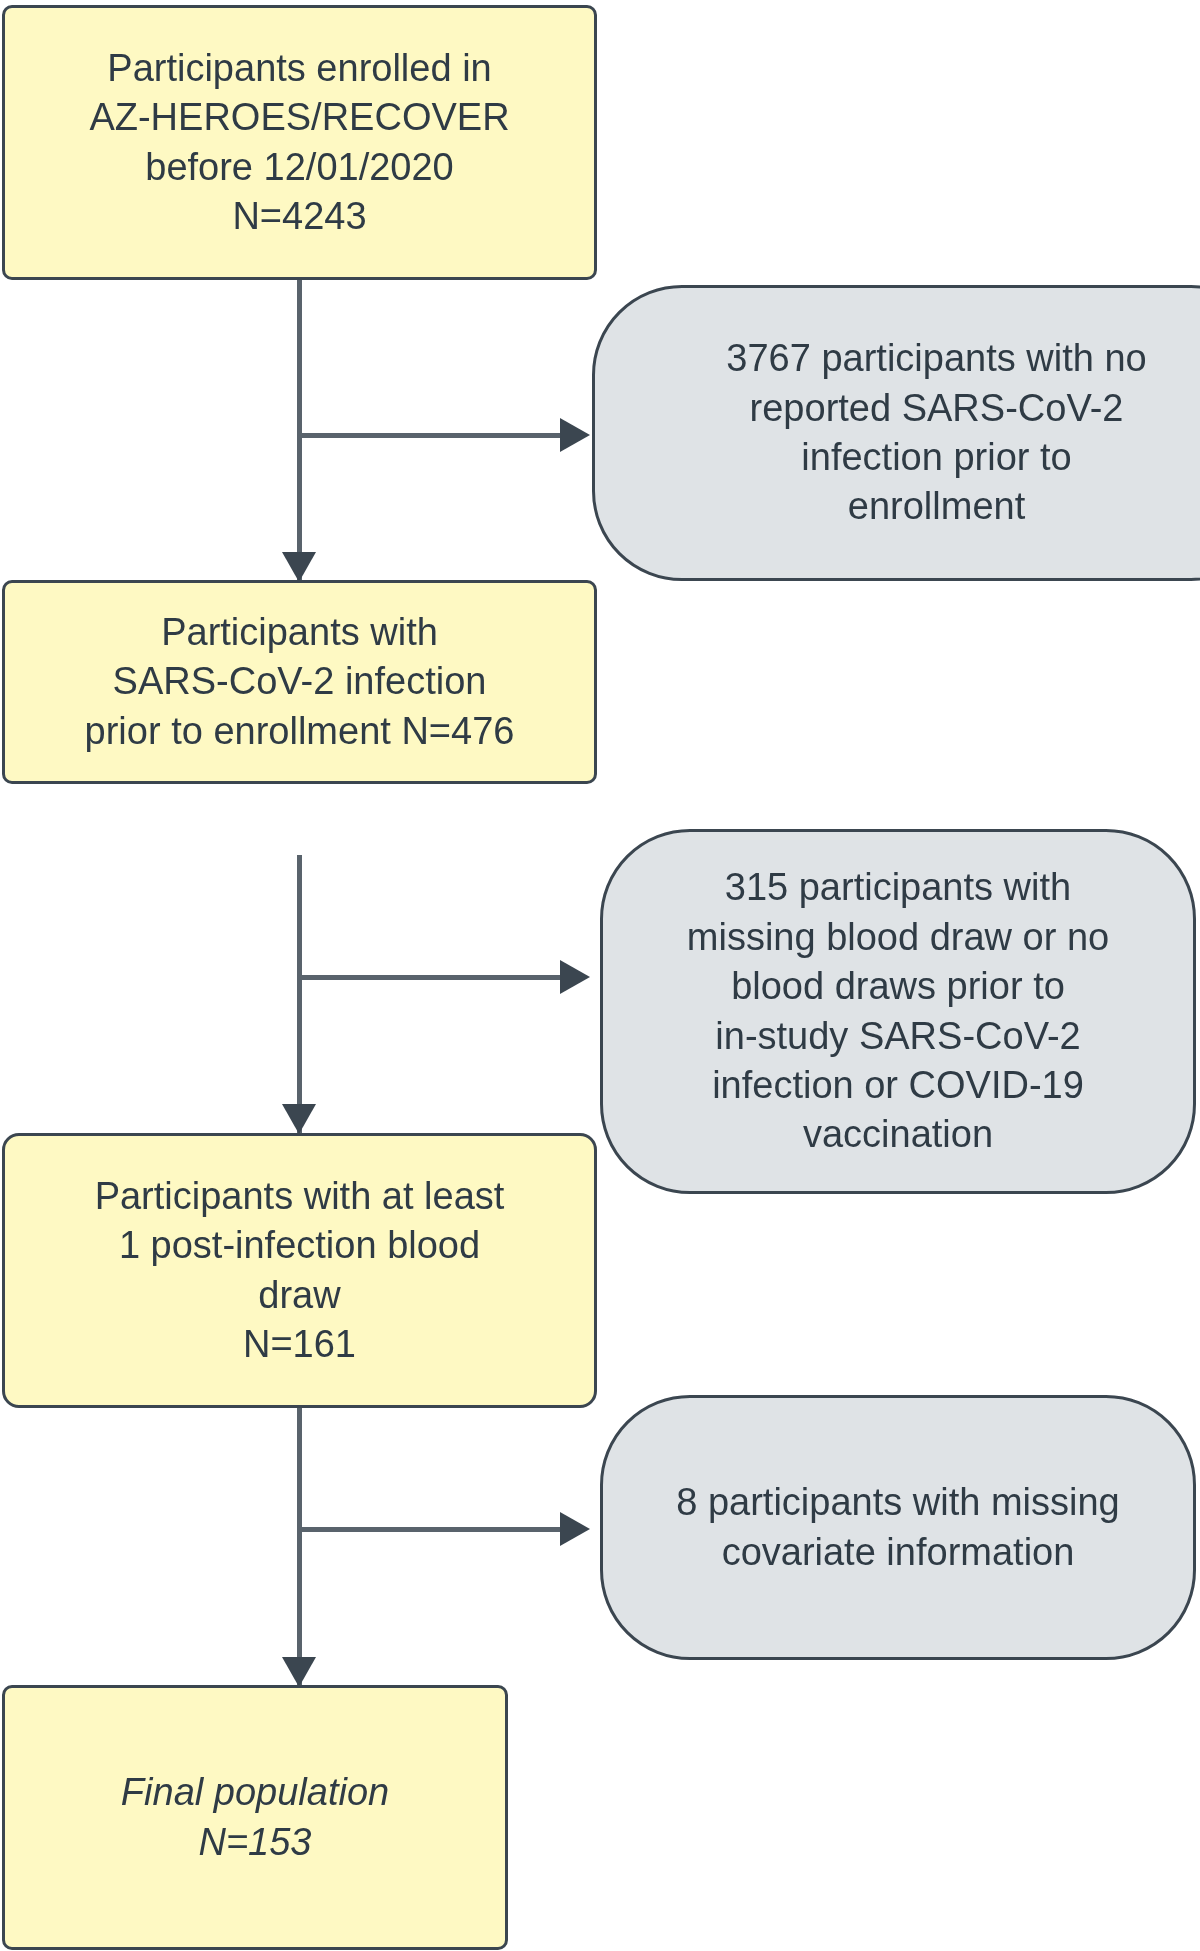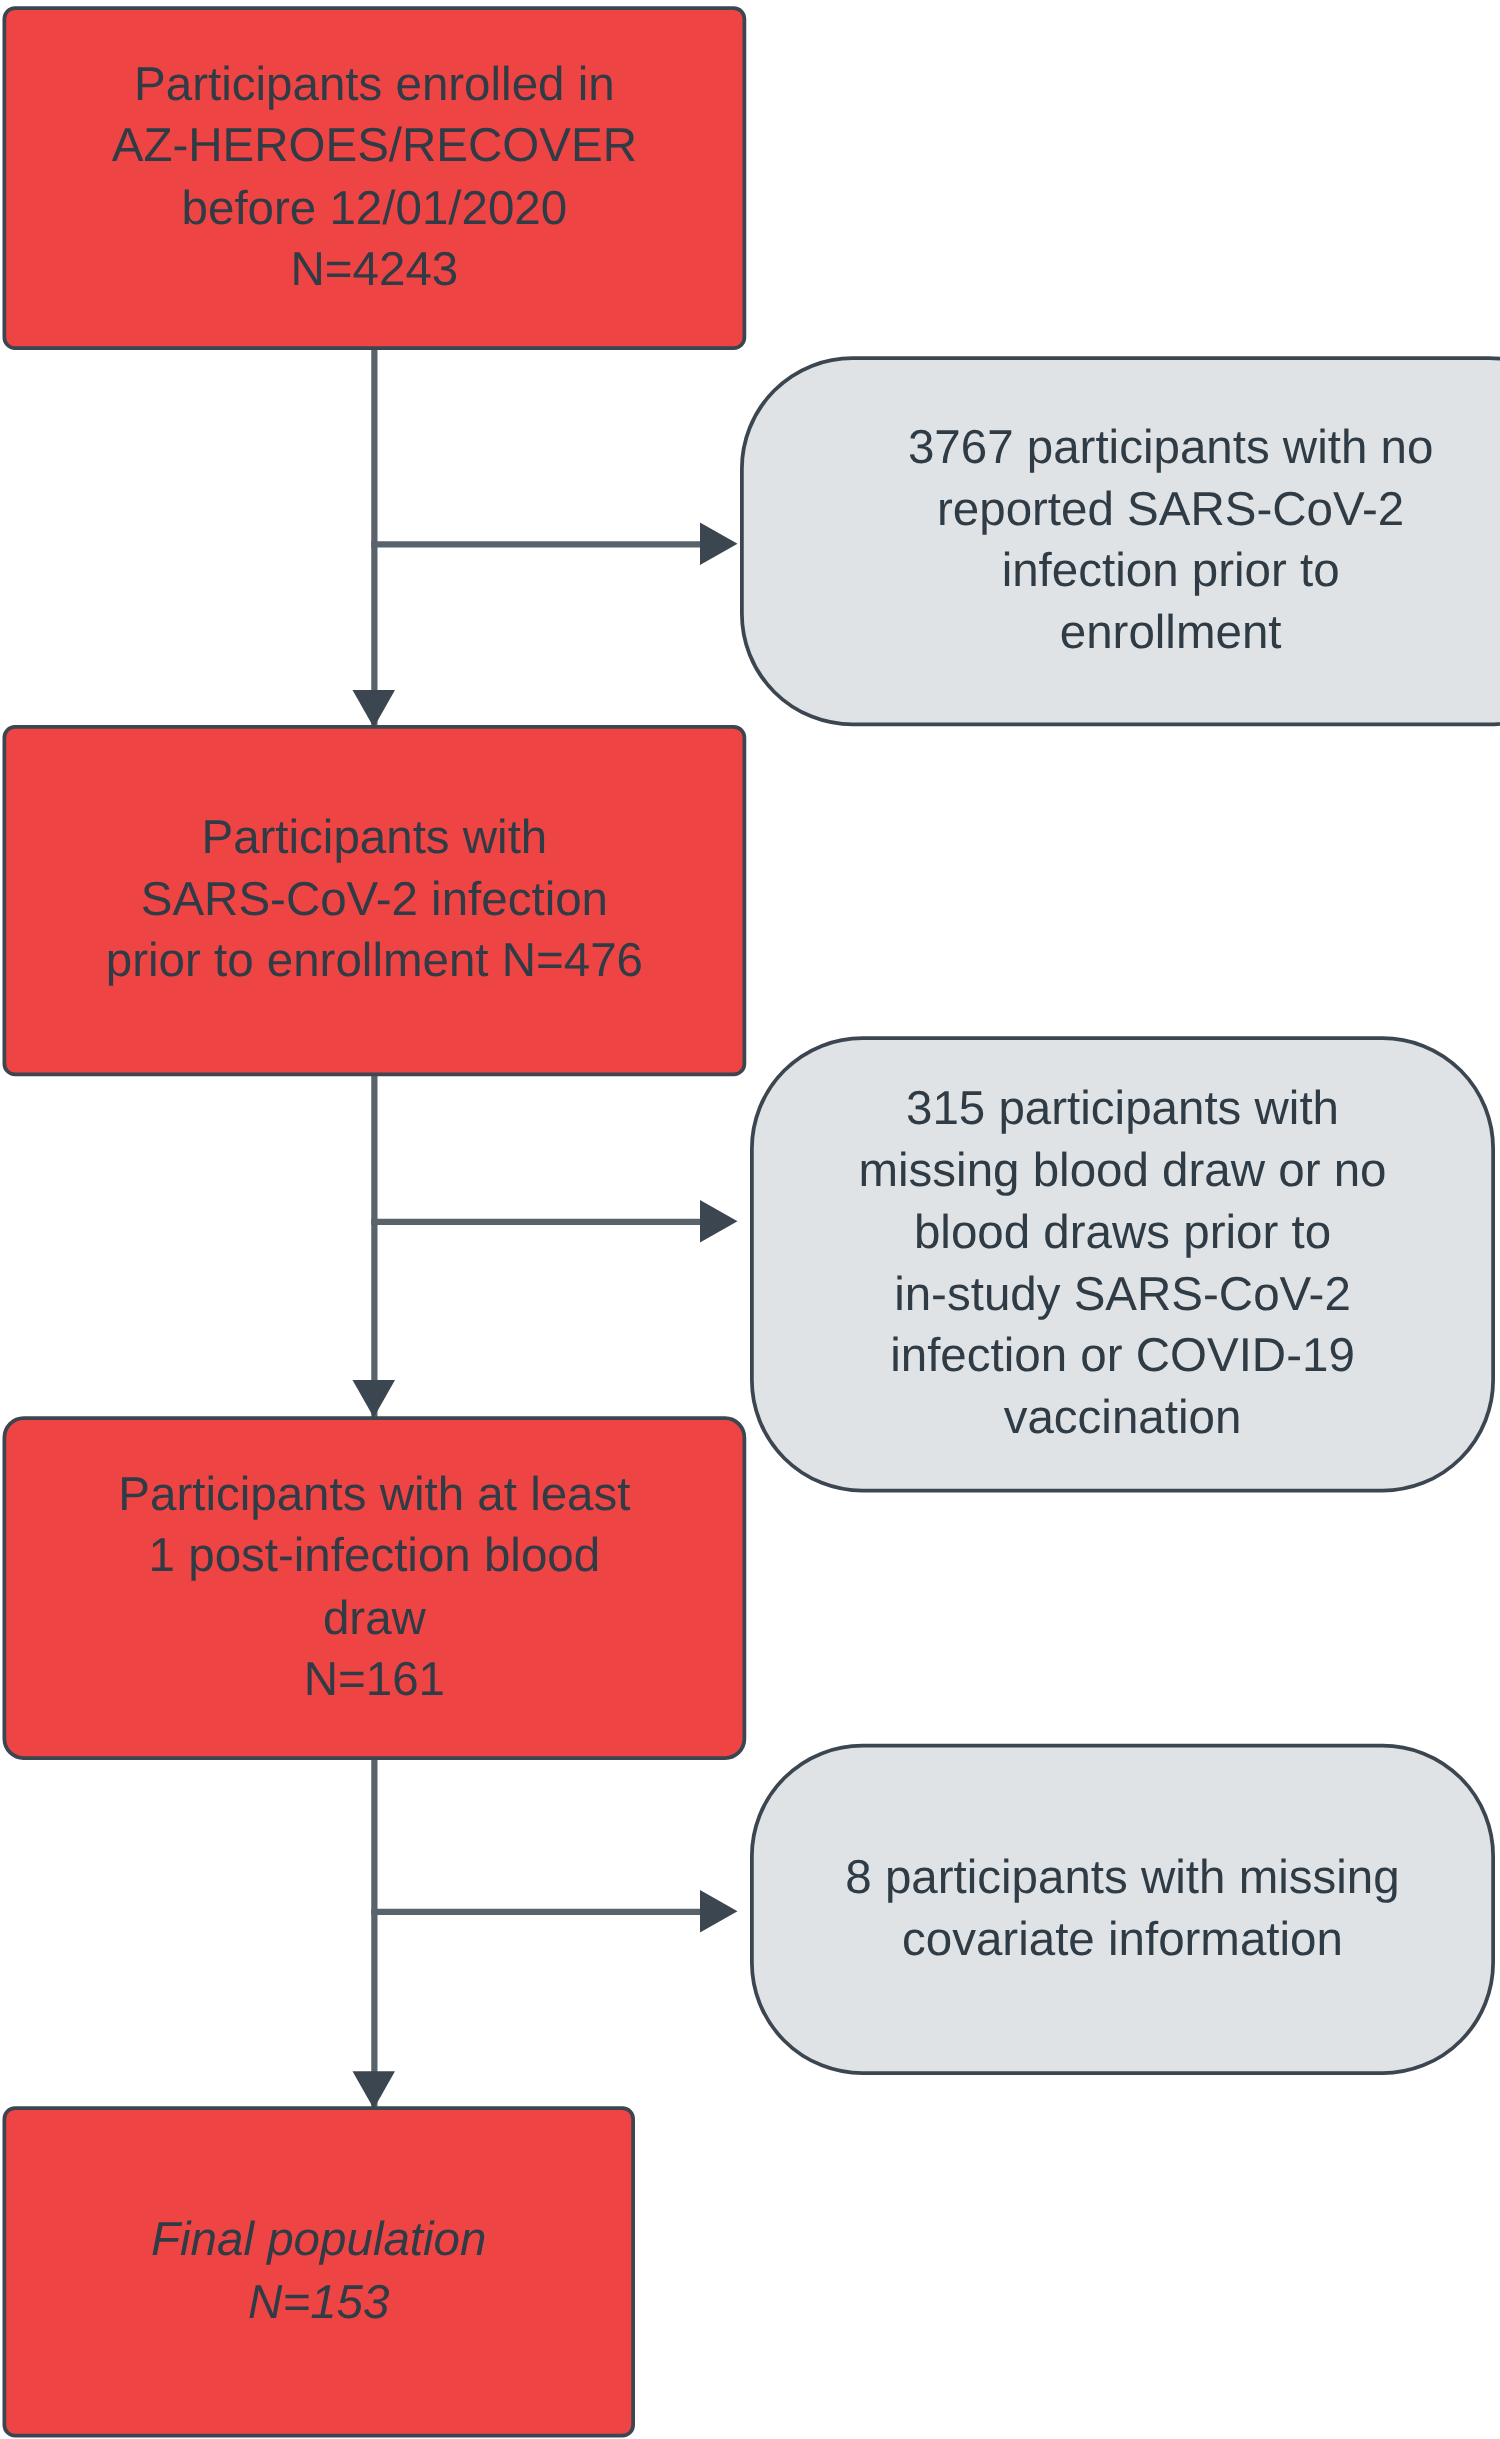--- a/index.html
+++ b/index.html
@@ -28,21 +28,21 @@
     line-height: 1.30;
     z-index: 3;
   }
   .node-text {
     display: block;
     width: 100%;
     padding: 0 6px;
     white-space: pre-line;
   }
   .process {
-    background: #ef4444;
+    background: #fef9c3;
     border: 3px solid #3b4650;
     border-radius: 10px;
     font-size: 38px;
   }
   .exclusion {
     background: #dfe3e6;
     border: 3px solid #3b4650;
     border-radius: 90px;
     font-size: 38px;
   }
@@ -108,21 +108,21 @@
 N=4243</span>
   </div>
 
   <div class="node exclusion" style="left:592px; top:285px; width:689px; height:296px;">
     <span class="node-text">3767 participants with no
 reported SARS-CoV-2
 infection prior to
 enrollment</span>
   </div>
 
-  <div class="node process" style="left:2px; top:580px; width:595px; height:281px;">
+  <div class="node process" style="left:2px; top:580px; width:595px; height:204px;">
     <span class="node-text">Participants with
 SARS-CoV-2 infection
 prior to enrollment N=476</span>
   </div>
 
   <div class="node exclusion" style="left:600px; top:785px; width:596px; height:365px;margin-top:44px;">
     <span class="node-text">315 participants with
 missing blood draw or no
 blood draws prior to
 in-study SARS-CoV-2

